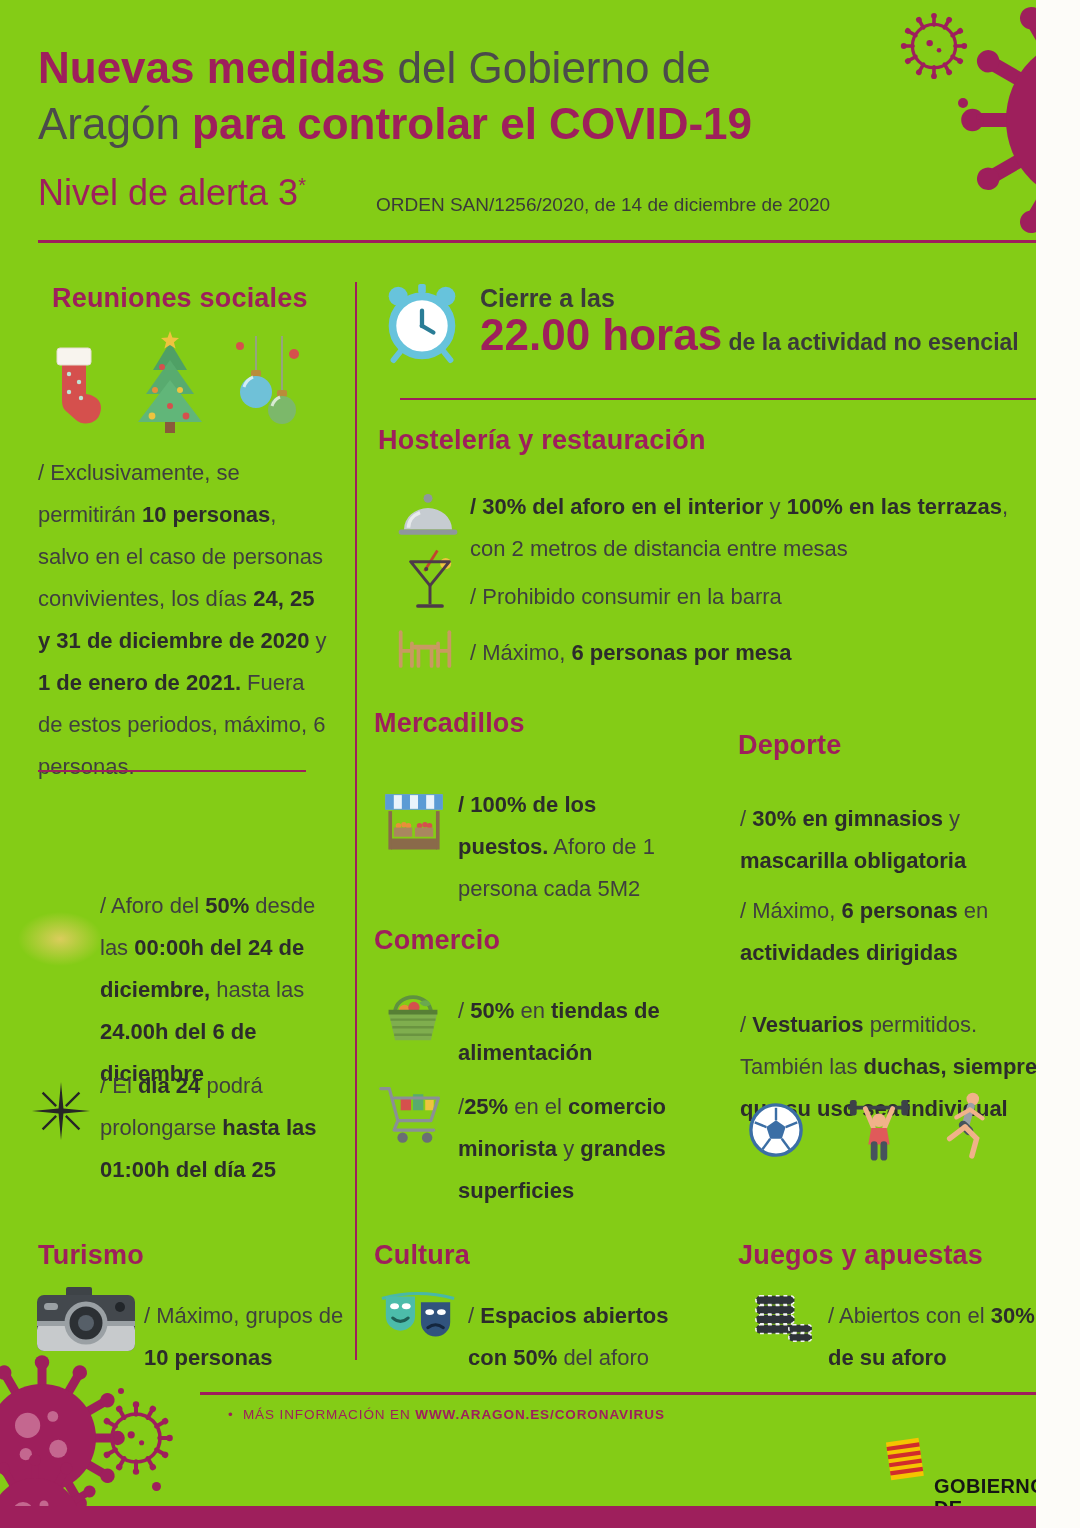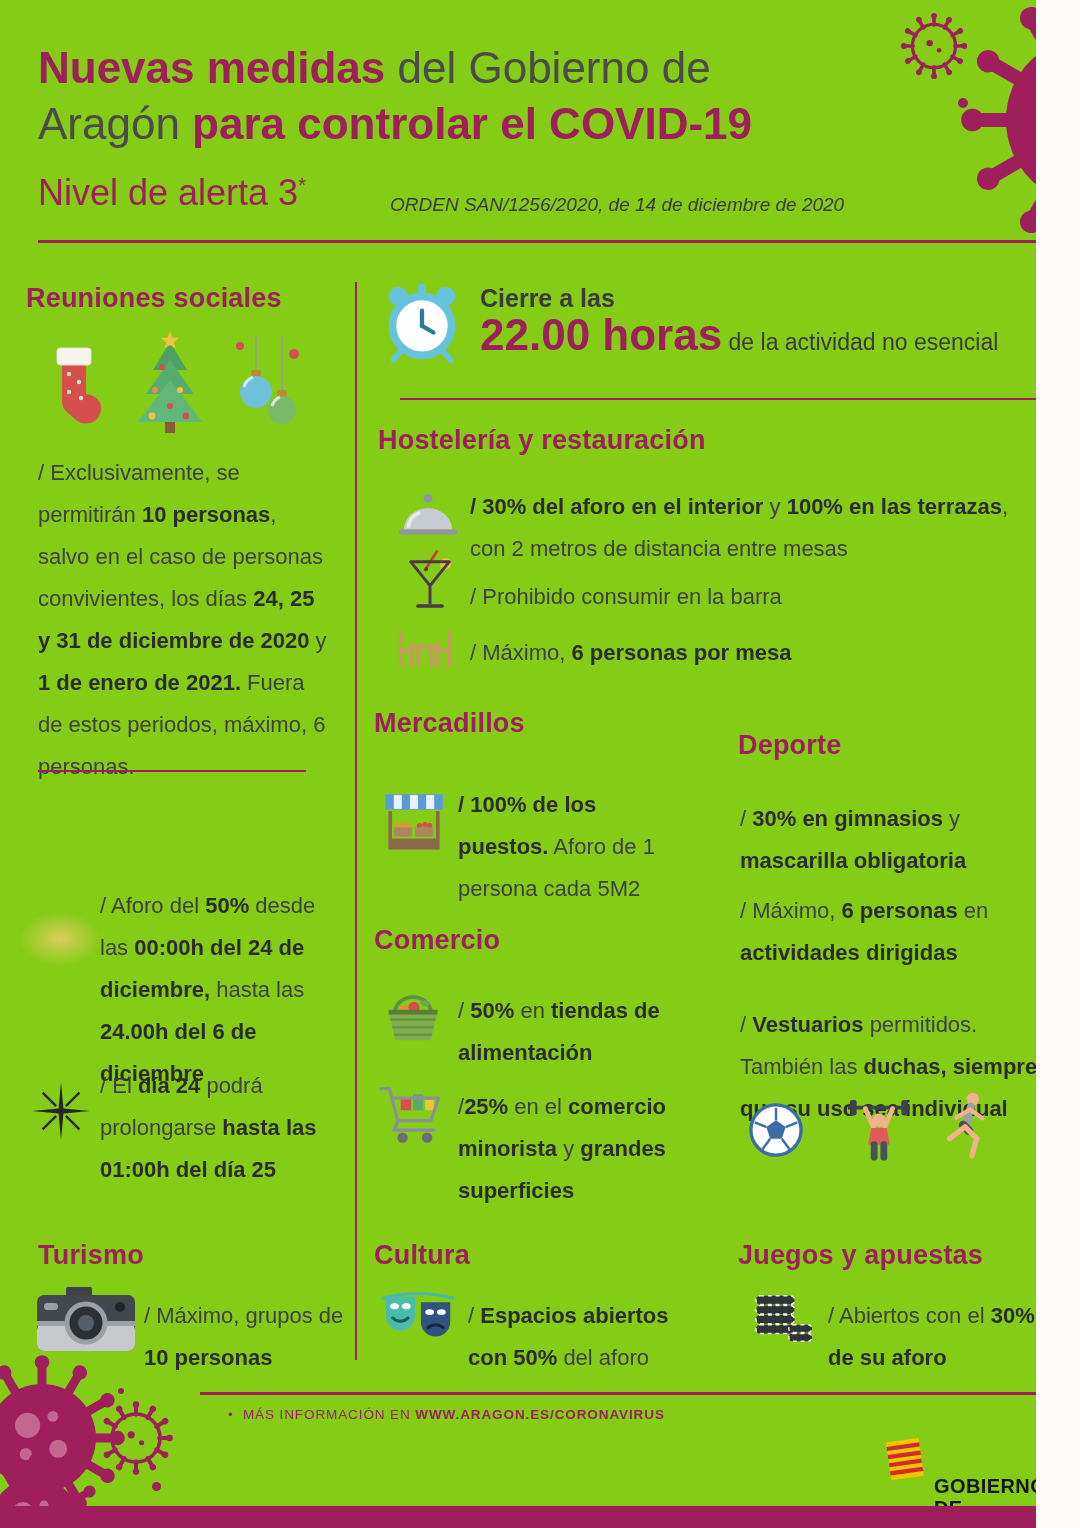--- a/index.html
+++ b/index.html
@@ -11,26 +11,26 @@
   .h2{ position:absolute; font-weight:bold; color:var(--accent); font-size:27px; letter-spacing:.2px; }
   .txt{ position:absolute; font-size:22px; line-height:42px; color:var(--txt); }
   .txt .b{ font-weight:bold; color:#2c2c2c; }
   .rule{ position:absolute; background:var(--accent); }
   .dot{ position:absolute; background:var(--accent); border-radius:50%; }
 
   .title{ position:absolute; left:38px; top:40px; font-size:44px; line-height:56px; color:#4b4b4b; }
   .title .acc{ color:var(--accent); font-weight:bold; }
   .alert{ position:absolute; left:38px; top:172px; font-size:36px; color:var(--accent); }
   .alert sup{ font-size:20px; }
-  .order{ position:absolute; left:390px; top:194px; font-size:19px; font-style:italic; color:#3a3a3a; }
+  .order{ position:absolute; left:376px; top:194px; font-size:19px; color:#3a3a3a; }
 
   .curfew-l1{ position:absolute; left:480px; top:284px; font-size:25px; font-weight:bold; color:#3a3a3a; }
   .curfew-l2{ position:absolute; left:480px; top:310px; white-space:nowrap; }
   .curfew-l2 .time{ font-size:44px; font-weight:bold; color:var(--accent); }
-  .curfew-l2 .scope{ font-size:23px; font-weight:normal; color:#3a3a3a; }
+  .curfew-l2 .scope{ font-size:23px; font-weight:bold; color:#3a3a3a; }
 
   .info-line{ position:absolute; left:228px; top:1407px; font-size:13.5px; letter-spacing:.9px; color:var(--accent); }
   .info-line .b{ font-weight:bold; }
   .logo-text{ position:absolute; left:934px; top:1440px; font-size:20px; font-weight:bold; line-height:22px; color:#151515; letter-spacing:.4px;margin-top:35px; }
   .bottombar{ position:absolute; left:0; top:1506px; width:1080px; height:22px; background:var(--accent); z-index:3; }
 </style>
 </head>
 <body>
 
 <div id="page">
@@ -96,21 +96,21 @@
   <div class="title">
     <div><span class="acc">Nuevas medidas</span><span> del Gobierno de</span></div>
     <div><span>Aragón </span><span class="acc">para controlar el COVID-19</span></div>
   </div>
   <div class="alert"><span>Nivel de alerta 3</span><sup>*</sup></div>
   <div class="order">ORDEN SAN/1256/2020, de 14 de diciembre de 2020</div>
   <div class="rule" style="left:38px;top:240px;width:1004px;height:3px"></div>
 
   <div class="rule" style="left:355px;top:282px;width:2px;height:1078px"></div>
 
-  <div class="h2" style="left:26px;top:283px">Reuniones sociales</div>
+  <div class="h2" style="left:52px;top:283px">Reuniones sociales</div>
 
   <svg class="abs" style="left:40px;top:342px;width:66px;height:92px" viewBox="0 0 64 92">
     <path d="M21 22h24v30c14 2 18 12 13 22-4 8-16 10-23 4l-9-8c-4-3-5-7-5-12z" fill="#d5504d"></path>
     <rect x="16" y="6" width="34" height="17" rx="3" fill="#f8f4ee" stroke="#e5ddd0"></rect>
     <g fill="#bfe3d3">
         <circle cx="28" cy="32" r="2.2"></circle>
         <circle cx="38" cy="40" r="2.2"></circle>
         <circle cx="28" cy="50" r="2.2"></circle>
         <circle cx="40" cy="56" r="2.2"></circle>
       </g>

